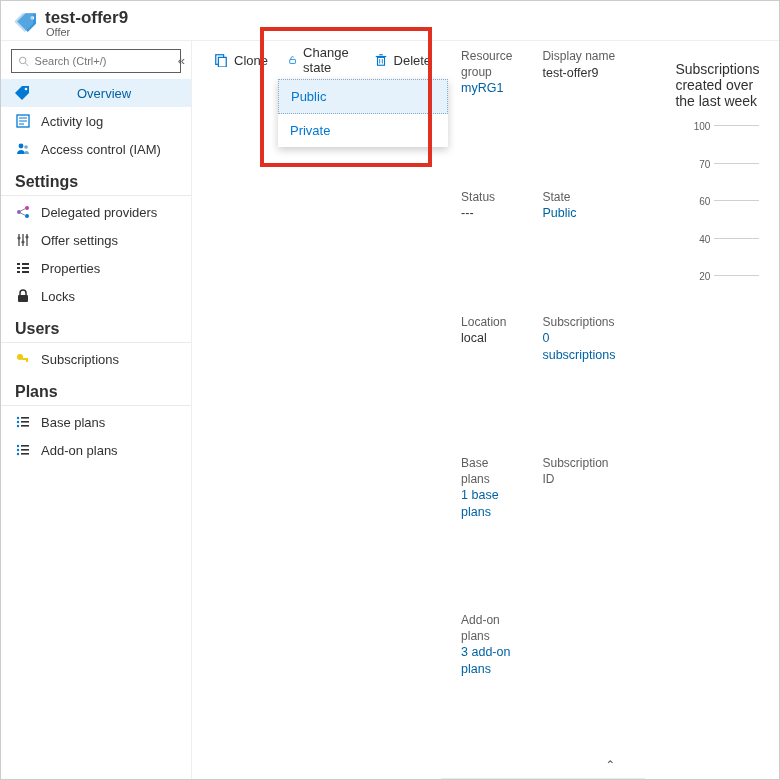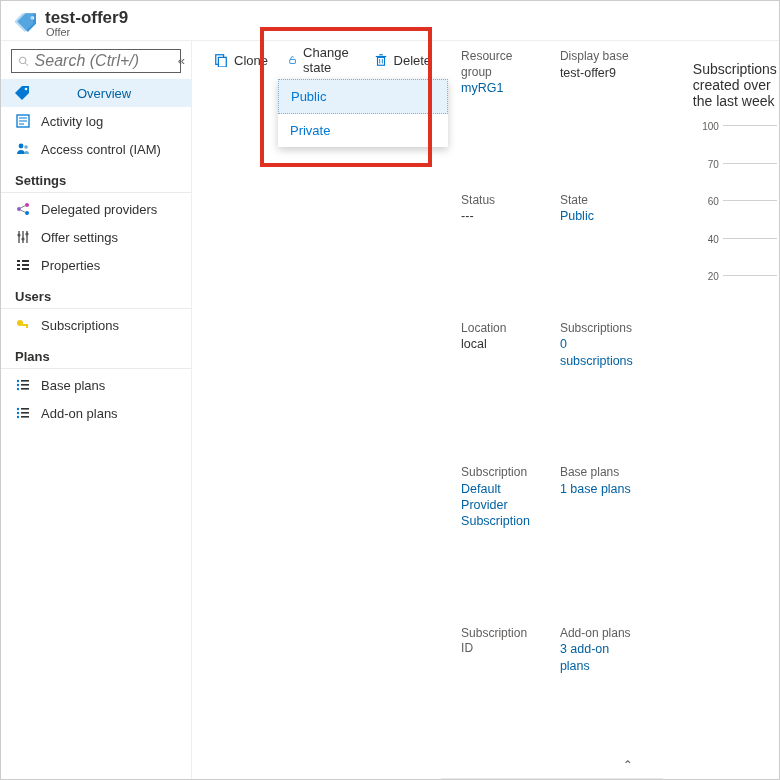--- a/index.html
+++ b/index.html
@@ -11,29 +11,29 @@
   .page-header .titles { display: flex; flex-direction: column; line-height: 1.05; }
   .page-header .title { font-weight: 600; font-size: 17px; }
   .page-header .subtitle { font-size: 11px; color: #605e5c; padding-left: 1px; }
 
   .layout { display: flex; height: calc(100% - 40px); }
 
   
   .sidebar { width: 215px; border-right: 1px solid #eee; display: flex; flex-direction: column; position: relative; }
   .search-row { padding: 8px 10px 6px 10px; position: relative; }
   .search-box { display: flex; align-items: center; border: 1px solid #605e5c; height: 24px; padding: 0 6px; width: 170px; }
-  .search-box input { border: none; outline: none; font-size: 16px; font-style: italic; color: #605e5c; width: 100%; background: transparent; }
+  .search-box input { border: none; outline: none; font-size: 11px; color: #605e5c; width: 100%; background: transparent; }
   .search-box-icon { width: 13px; height: 13px; margin-right: 5px; opacity: .6; }
   .collapse-chevron { position: absolute; top: 12px; right: 6px; font-size: 13px; color: #605e5c; cursor: pointer; }
 
   .nav-item { display: flex; align-items: center; height: 28px; padding: 0 14px; cursor: pointer; font-size: 13px; }
   .nav-item.selected { background: #e5f1fb; color: #0062a3; gap: 36px; }
   .nav-item .nav-icon-slot { width: 16px; height: 16px; margin-right: 10px; display: flex; align-items: center; justify-content: center; }
 
-  .group-header { font-weight: 600; font-size: 13px; padding: 10px 14px 4px 14px; border-bottom: 1px solid #eaeaea; margin-bottom: 2px; }
+  .group-header { font-weight: 600; font-size: 16px; padding: 10px 14px 4px 14px; border-bottom: 1px solid #eaeaea; margin-bottom: 2px; }
 
   
   .main { flex: 1; display: flex; flex-direction: row; position: relative; }
   .toolbar { display: flex; align-items: center; height: 38px; padding-left: 12px; font-size: 13px; }
   .toolbar-btn { display: flex; align-items: center; padding: 0 10px; height: 38px; cursor: pointer; position: relative; }
   .toolbar-btn .t-icon { width: 14px; height: 14px; margin-right: 6px; }
   .toolbar-btn.clone { color: #0078d4; }
   .toolbar-btn.clone .label { color: #323130; }
   .toolbar-btn.change { color: #0078d4; }
   .toolbar-btn.change .label { color: #323130; }
@@ -53,21 +53,21 @@
   .prop-cell { margin-bottom: 8px; }
   .prop-label { color: #605e5c; font-size: 12px; line-height: 1.3; }
   .prop-value { font-size: 12.5px; line-height: 1.3; }
   .prop-value.link { color: #0062a3; cursor: pointer; }
   .collapse-caret-up { position: absolute; right: 30px; bottom: 6px; color: #605e5c; cursor: pointer; }
 
   
   .chart-section { padding: 20px 30px; }
   .chart-title { font-size: 14px; margin-bottom: 16px; color: #323130; }
   .chart-area { position: relative; height: 150px; margin-left: 30px; }
-  .gridline { position: absolute; left: 0; right: 0; border-top: 1px solid #d0d0d0; height: 0; }
+  .gridline { position: absolute; left: 9px; right: 0; border-top: 1px solid #d0d0d0; height: 0; }
   .yticklabel { position: absolute; left: -28px; font-size: 10px; color: #605e5c; transform: translateY(-50%); width: 24px; text-align: right; }
 
 </style>
 </head>
 <body>
 
 <div class="page-header">
   <svg class="tag-svg" viewBox="0 0 32 32">
     <path fill="#3a96dd" d="M14 3 H28 V17 L17 28 L3 14 Z"></path>
     <circle cx="23" cy="9" r="2.5" fill="#fff"></circle>
@@ -157,20 +157,29 @@
             <rect x="2" y="3" width="3" height="2" fill="#323130"></rect>
             <rect x="2" y="7" width="3" height="2" fill="#323130"></rect>
             <rect x="2" y="11" width="3" height="2" fill="#323130"></rect>
             <rect x="7" y="3" width="7" height="2" fill="#323130"></rect>
             <rect x="7" y="7" width="7" height="2" fill="#323130"></rect>
             <rect x="7" y="11" width="7" height="2" fill="#323130"></rect>
           </svg>
       </span>
       <span>Properties</span>
     </div>
+    <div class="nav-item">
+      <span class="nav-icon-slot">
+        <svg width="16" height="16" viewBox="0 0 16 16">
+            <rect x="3" y="7" width="10" height="7" rx="1" fill="#323130"></rect>
+            <path d="M5 7V5a3 3 0 016 0v2" fill="none" stroke="#323130" stroke-width="1.5"></path>
+          </svg>
+      </span>
+      <span>Locks</span>
+    </div>
 
     <div class="group-header">Users</div>
     <div class="nav-item">
       <span class="nav-icon-slot">
         <svg width="16" height="16" viewBox="0 0 16 16">
             <circle cx="5" cy="6" r="3" fill="#f2c811"></circle>
             <rect x="7" y="7" width="6" height="2" fill="#f2c811"></rect>
             <rect x="11" y="9" width="2" height="2" fill="#f2c811"></rect>
           </svg>
       </span>
@@ -240,42 +249,38 @@
     </div>
 
     <div class="highlight-box" style="top:-14px; left:68px; width:172px; height:140px;"></div>
 
     <div class="props">
       <div class="prop-cell">
         <div class="prop-label">Resource group</div>
         <div class="prop-value link">myRG1</div>
       </div>
       <div class="prop-cell">
-        <div class="prop-label">Display base</div>
+        <div class="prop-label">Display name</div>
         <div class="prop-value">test-offer9</div>
       </div>
       <div class="prop-cell">
         <div class="prop-label">Status</div>
         <div class="prop-value">---</div>
       </div>
       <div class="prop-cell">
         <div class="prop-label">State</div>
         <div class="prop-value link">Public</div>
       </div>
       <div class="prop-cell">
         <div class="prop-label">Location</div>
         <div class="prop-value">local</div>
       </div>
       <div class="prop-cell">
         <div class="prop-label">Subscriptions</div>
         <div class="prop-value link">0 subscriptions</div>
-      </div>
-      <div class="prop-cell">
-        <div class="prop-label">Subscription</div>
-        <div class="prop-value link">Default Provider Subscription</div>
       </div>
       <div class="prop-cell">
         <div class="prop-label">Base plans</div>
         <div class="prop-value link">1 base plans</div>
       </div>
       <div class="prop-cell">
         <div class="prop-label">Subscription ID</div>
       </div>
       <div class="prop-cell">
         <div class="prop-label">Add-on plans</div>

